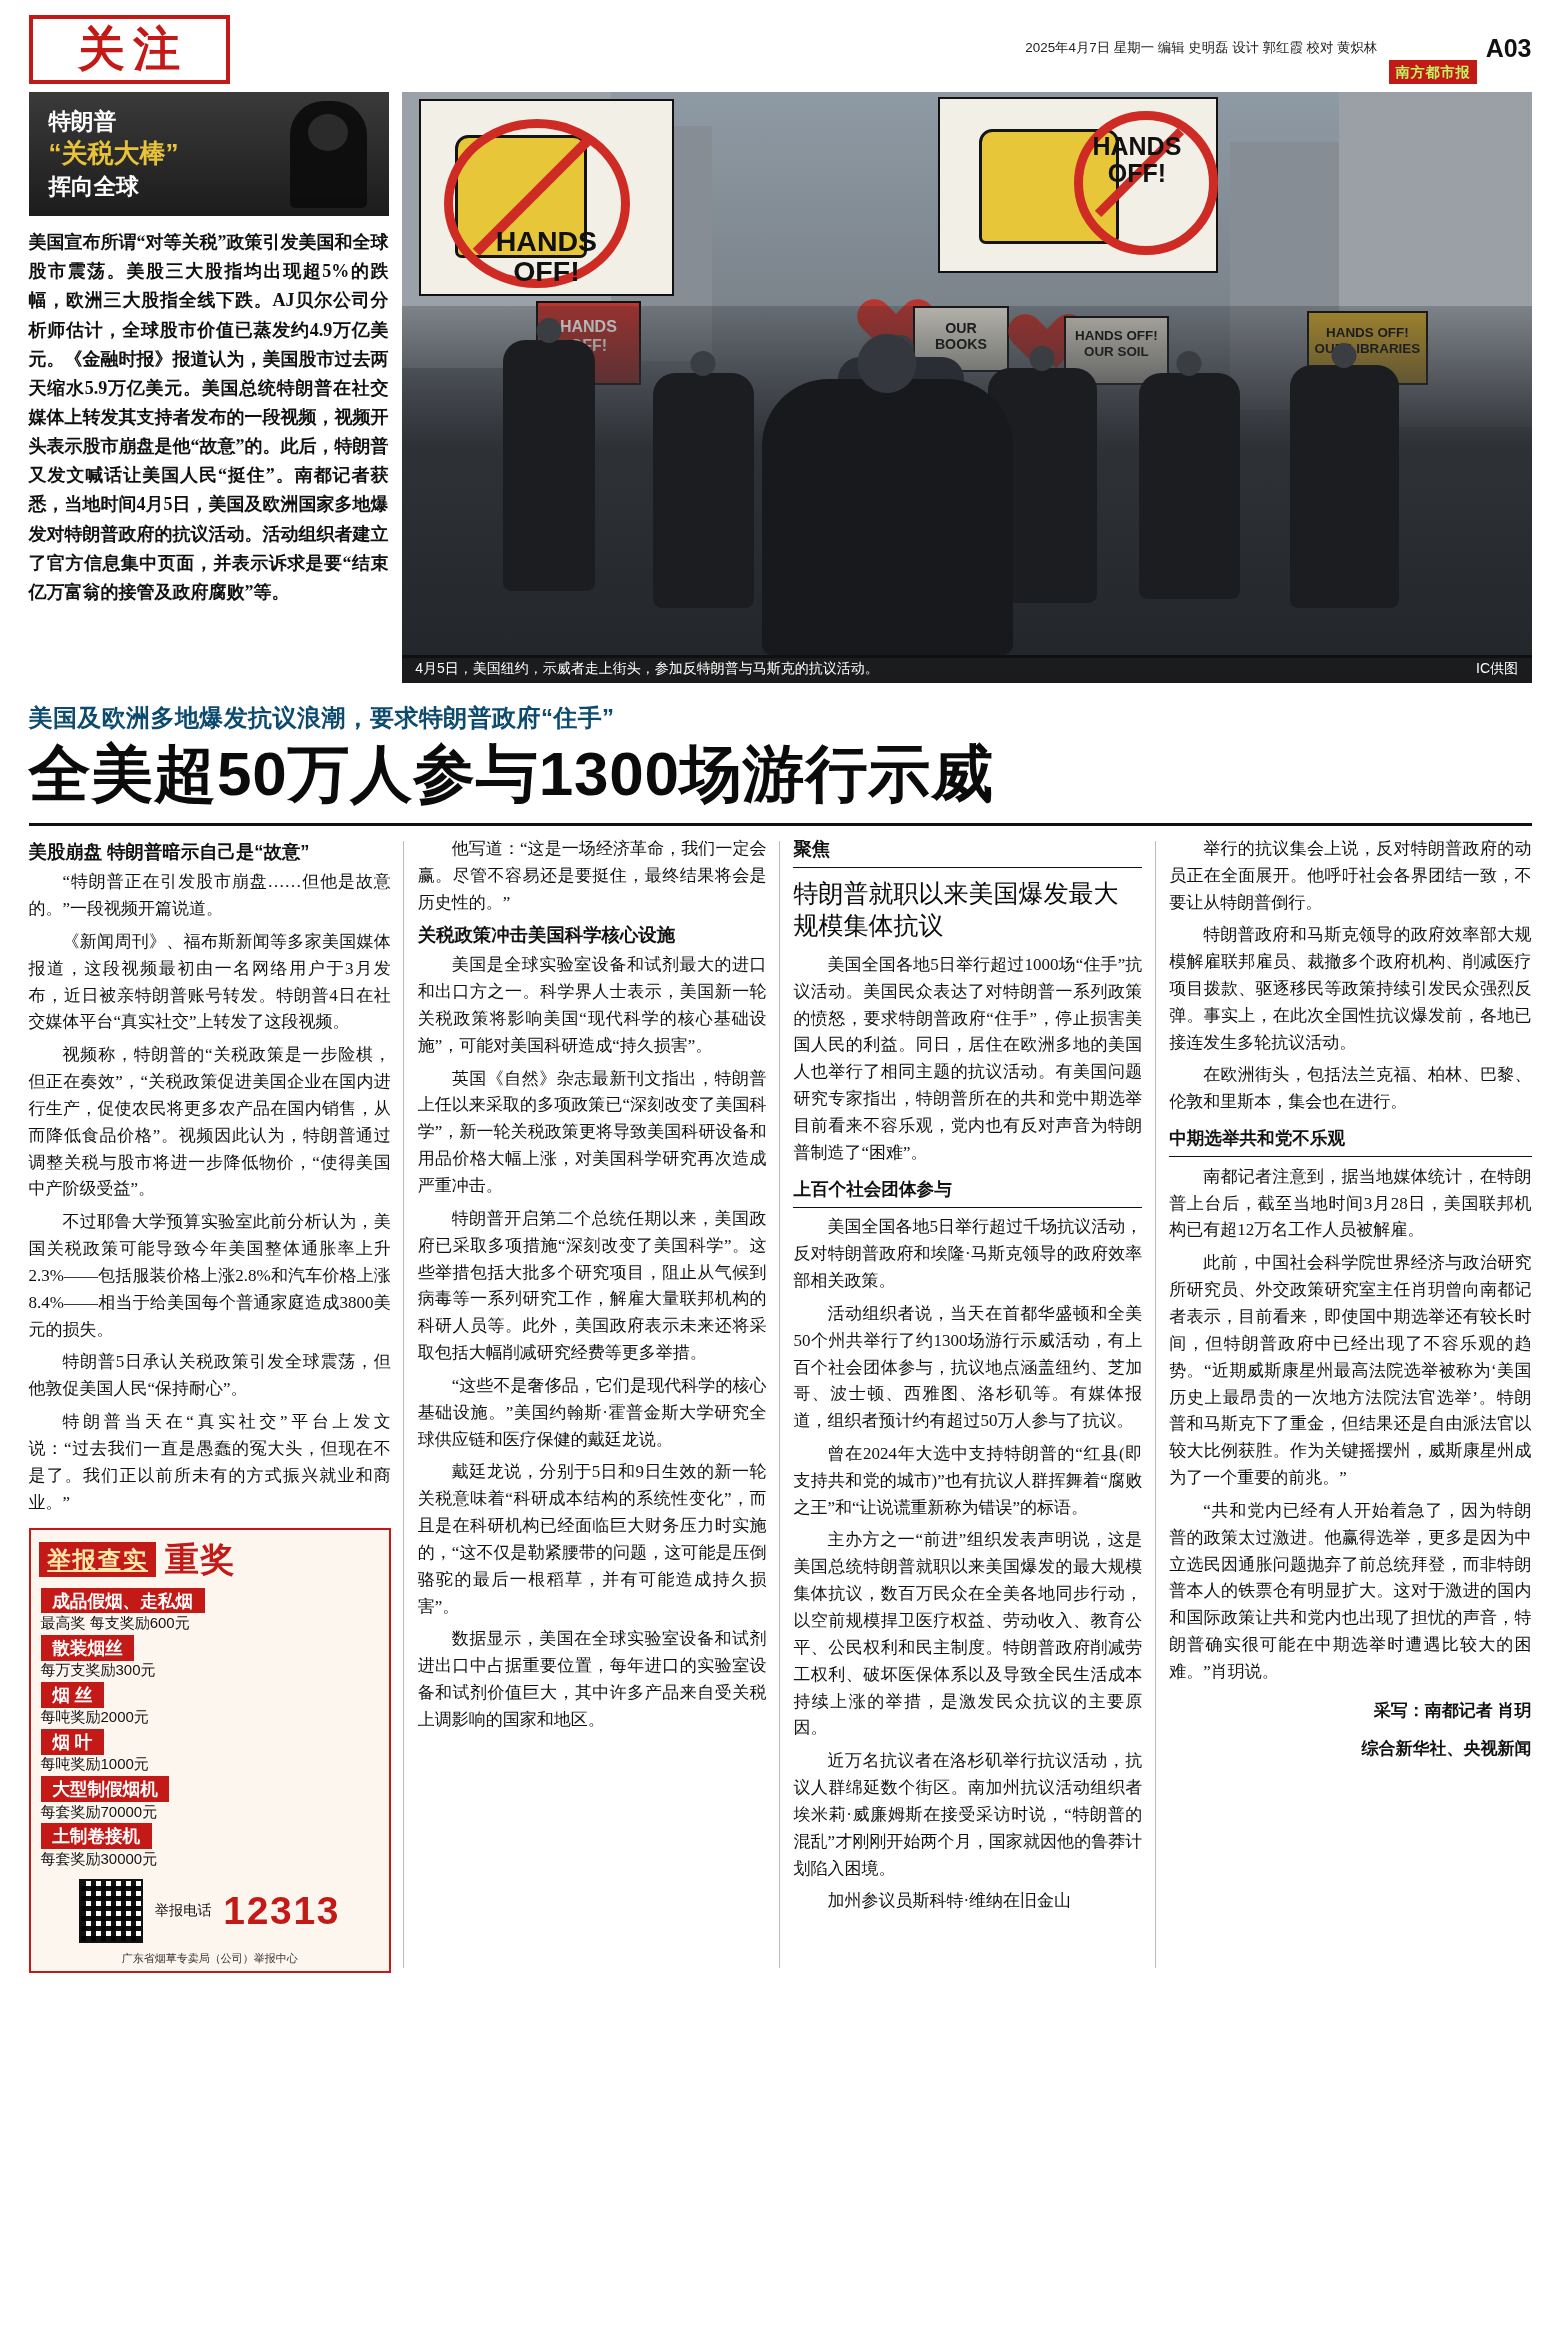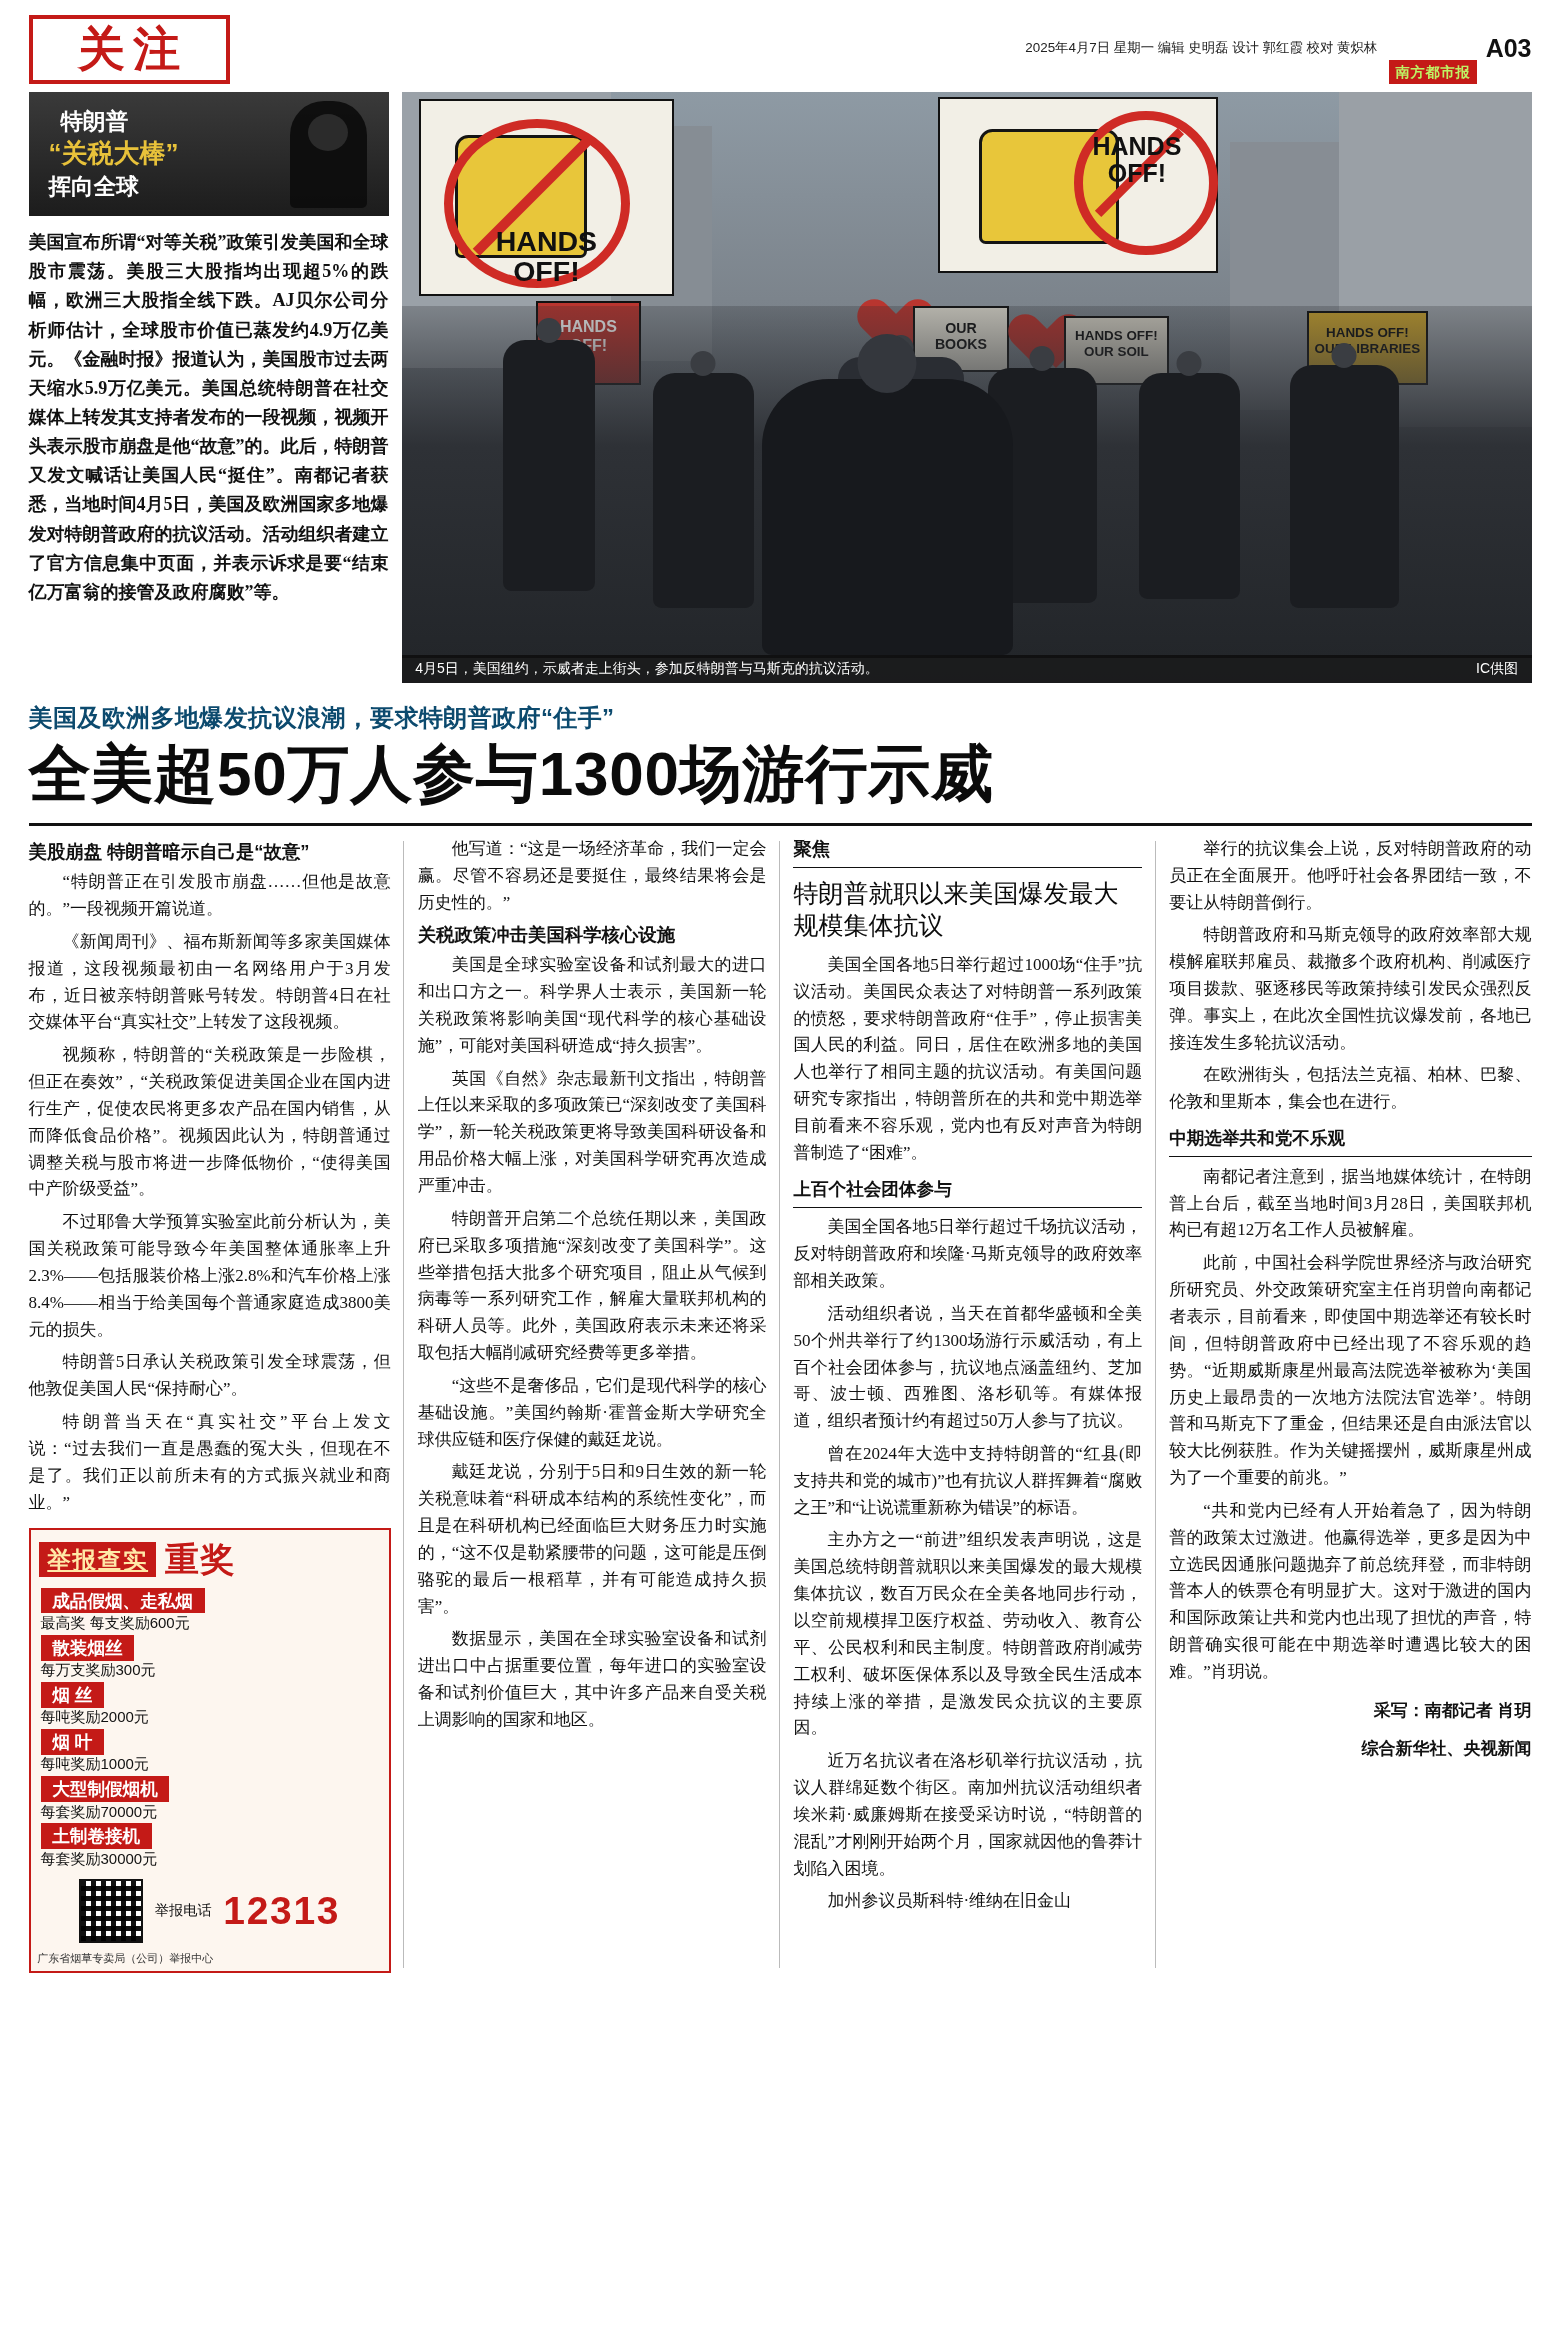--- a/index.html
+++ b/index.html
@@ -11,21 +11,21 @@
   .masthead-right{flex:1;display:flex;justify-content:flex-end;align-items:flex-start;padding-top:5px;}
   .dateline{font-family:"Liberation Sans",sans-serif;font-size:13.4px;color:#222;margin-right:11.7px;white-space:nowrap;padding-top:3.4px;}
   .paper-logo{background:#c41a17;color:#bef264;font-family:"Liberation Sans",sans-serif;font-size:14.2px;font-weight:bold;padding:2.5px 6.7px;letter-spacing:0.8px;margin-right:8.4px;margin-top:24px;}
   .pagenum{font-family:"Liberation Sans",sans-serif;font-size:25px;font-weight:bold;color:#111;line-height:1;}
 
   .top-area{display:flex;padding:8.4px 28.5px 0 28.5px;box-sizing:border-box;gap:13.4px;}
   .left-col{width:360px;flex:0 0 360px;}
   .photo-col{flex:1;}
 
   .promo{width:100%;height:124px;background:linear-gradient(180deg,#3a3a3a 0%,#1c1c1c 100%);position:relative;overflow:hidden;}
-  .promo .p1{position:absolute;left:32px;top:13.4px;color:#fff;font-family:Liberation Sans, sans-serif;font-weight:bold;font-size:22.6px;}
+  .promo .p1{position:absolute;left:20px;top:13.4px;color:#fff;font-family:Liberation Sans, sans-serif;font-weight:bold;font-size:22.6px;}
   .promo .p2{position:absolute;left:20px;top:44px;color:#e8c23a;font-family:"Liberation Sans",sans-serif;font-weight:bold;font-size:26px;}
   .promo .p3{position:absolute;left:20px;top:79px;color:#fff;font-family:"Liberation Sans",sans-serif;font-weight:bold;font-size:22.6px;}
   .promo .silhouette{position:absolute;right:22px;top:8.4px;width:77px;height:107px;background:#0d0d0d;border-radius:34px 34px 5px 5px;opacity:.95;}
   .promo .silhouette:after{content:"";position:absolute;left:18.4px;top:13.4px;width:40px;height:37px;background:#2b2b2b;border-radius:50%;}
 
   .lead-text{margin-top:11.7px;font-size:18px;line-height:1.62;text-align:justify;font-family:"Liberation Serif",serif;color:#111;font-weight:bold;}
 
   .photo{width:100%;height:591px;background:#6a6f74;position:relative;overflow:hidden;}
   .sky{position:absolute;inset:0;background:linear-gradient(180deg,#8e9aa4 0%,#7c848c 35%,#5d6268 100%);}
   .bldg{position:absolute;background:#8b9199;}
@@ -72,21 +72,21 @@
   .ad-row{text-align:left;margin-bottom:1.7px;}
   .ad-row .t{display:inline-block;background:#c41a17;color:#fff;font-family:"Liberation Sans",sans-serif;font-weight:bold;font-size:17.6px;padding:0.8px 11.7px;margin-bottom:0.8px;}
   .ad-row .d{font-family:"Liberation Sans",sans-serif;font-size:15px;color:#111;}
   .ad-bottom{display:flex;align-items:center;justify-content:center;gap:11.7px;padding:3.4px 8.4px 8.4px 8.4px;}
   .ad-phone{font-family:"Liberation Sans",sans-serif;font-weight:bold;font-size:39px;color:#c41a17;letter-spacing:1.7px;}
   .ad-label{font-family:"Liberation Sans",sans-serif;font-size:14.2px;color:#111;line-height:1.2;text-align:center;}
   .ad-qr{width:60px;height:60px;background:
       repeating-linear-gradient(90deg,#111 0 5px,#fff 5px 10px),
       repeating-linear-gradient(0deg,#111 0 5px,transparent 5px 10px);
     background-blend-mode:multiply;border:2.5px solid #111;}
-  .ad-foot{font-family:"Liberation Sans",sans-serif;font-size:11px;color:#333;padding:0 6.7px 5px 6.7px;}
+  .ad-foot{font-family:"Liberation Sans",sans-serif;font-size:11px;color:#333;text-align:center;padding:0 6.7px 5px 6.7px;}
 </style>
 </head>
 <body>
 
 <div class="page">
 
   <div class="masthead">
     <div class="guanzhu-box">
       <span>关注</span>
     </div>

